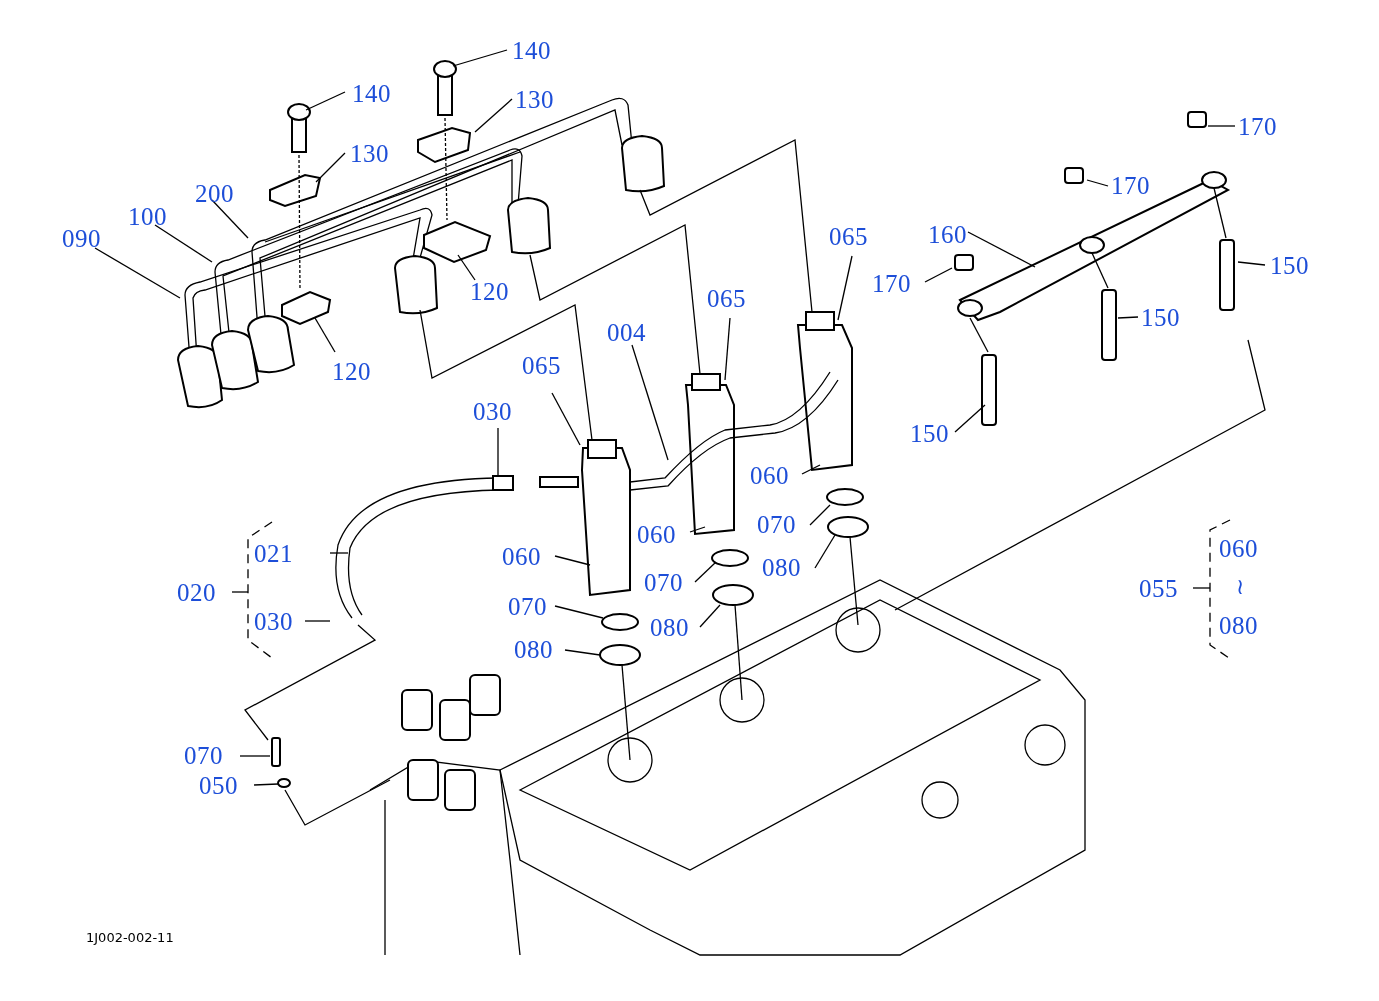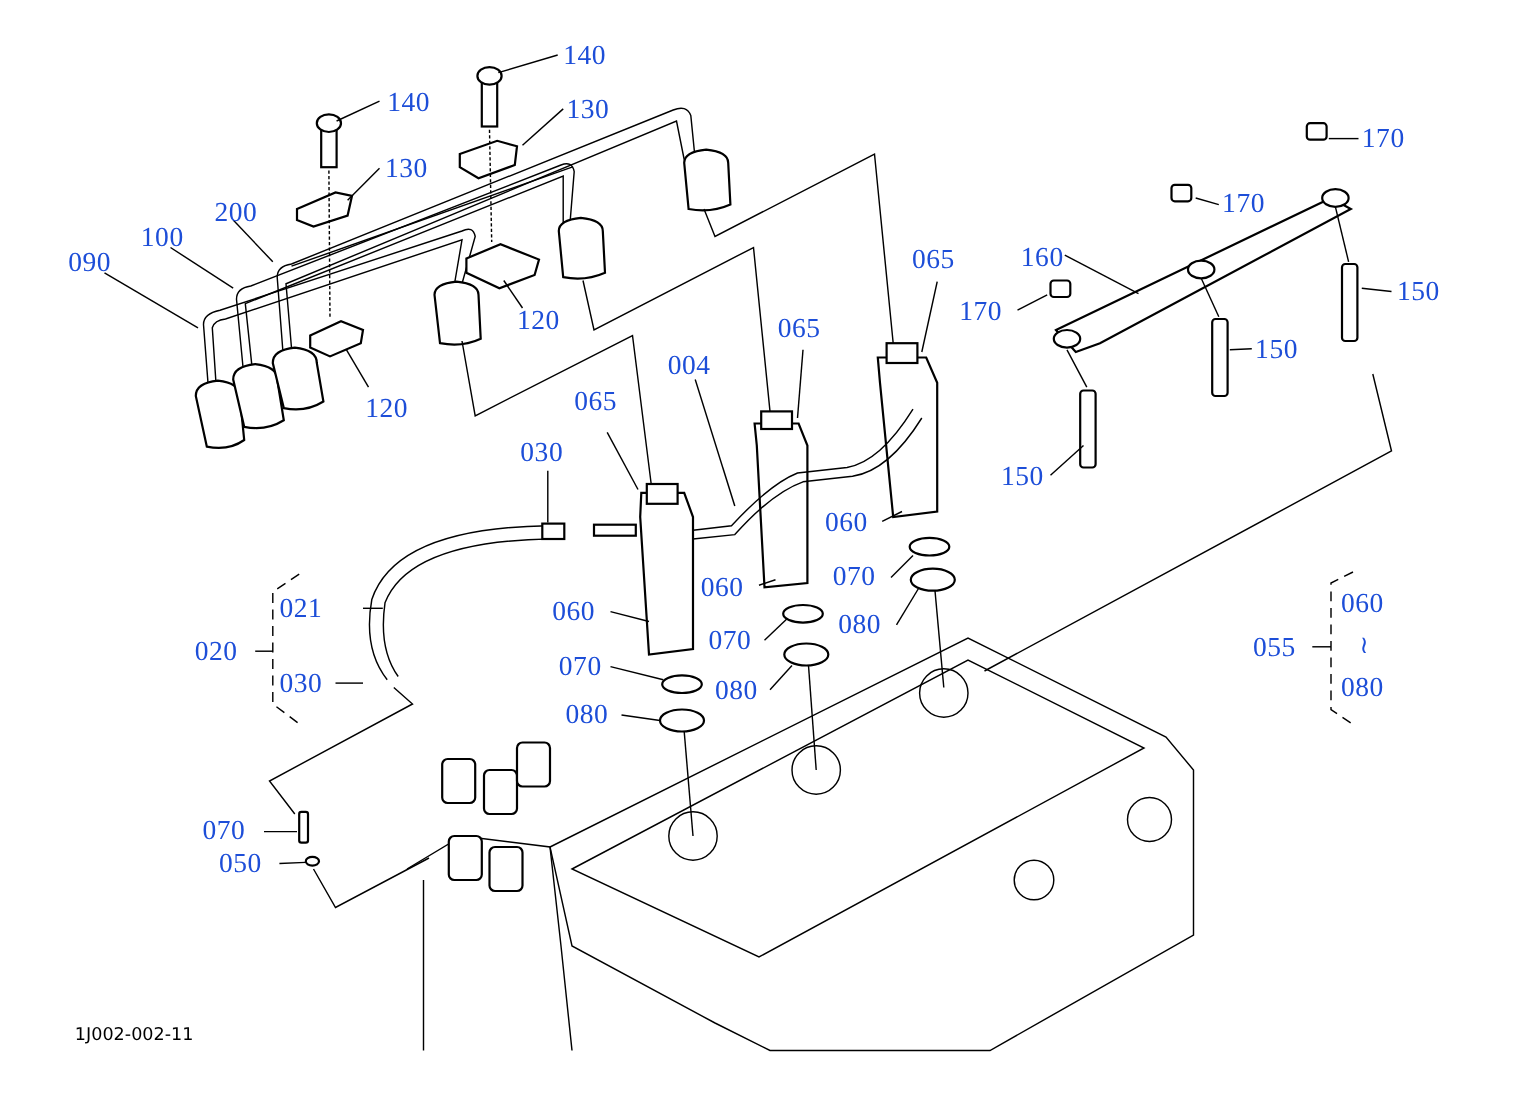--- a/index.html
+++ b/index.html
@@ -1,19 +1,19 @@
 <!DOCTYPE html>
 <html><head>
 <meta charset="utf-8">
 <style>
   html,body{margin:0;padding:0;background:#ffffff;}
   body{width:1379px;height:1001px;position:relative;overflow:hidden;font-family:"DejaVu Sans",sans-serif;color:#000;}
   #diagram{position:absolute;left:0;top:0;width:1379px;height:1001px;}
   .lbl{position:absolute;font-size:25px;line-height:25px;white-space:nowrap;color:#1d4ed8;letter-spacing:0.5px;font-family:Liberation Serif, serif;}
-  .code{position:absolute;font-size:16px;white-space:nowrap;}
+  .code{position:absolute;font-size:13px;white-space:nowrap;margin-left:18px;}
   svg .ln{stroke:#000;stroke-width:1.3;fill:none;}
   svg .th{stroke:#000;stroke-width:2;fill:#fff;}
   svg .dash{stroke:#000;stroke-width:1.3;fill:none;stroke-dasharray:9 6;}
 </style>
 </head>
 <body>
 
 <div id="diagram">
   <svg width="1379" height="1001" viewBox="0 0 1379 1001">
 

